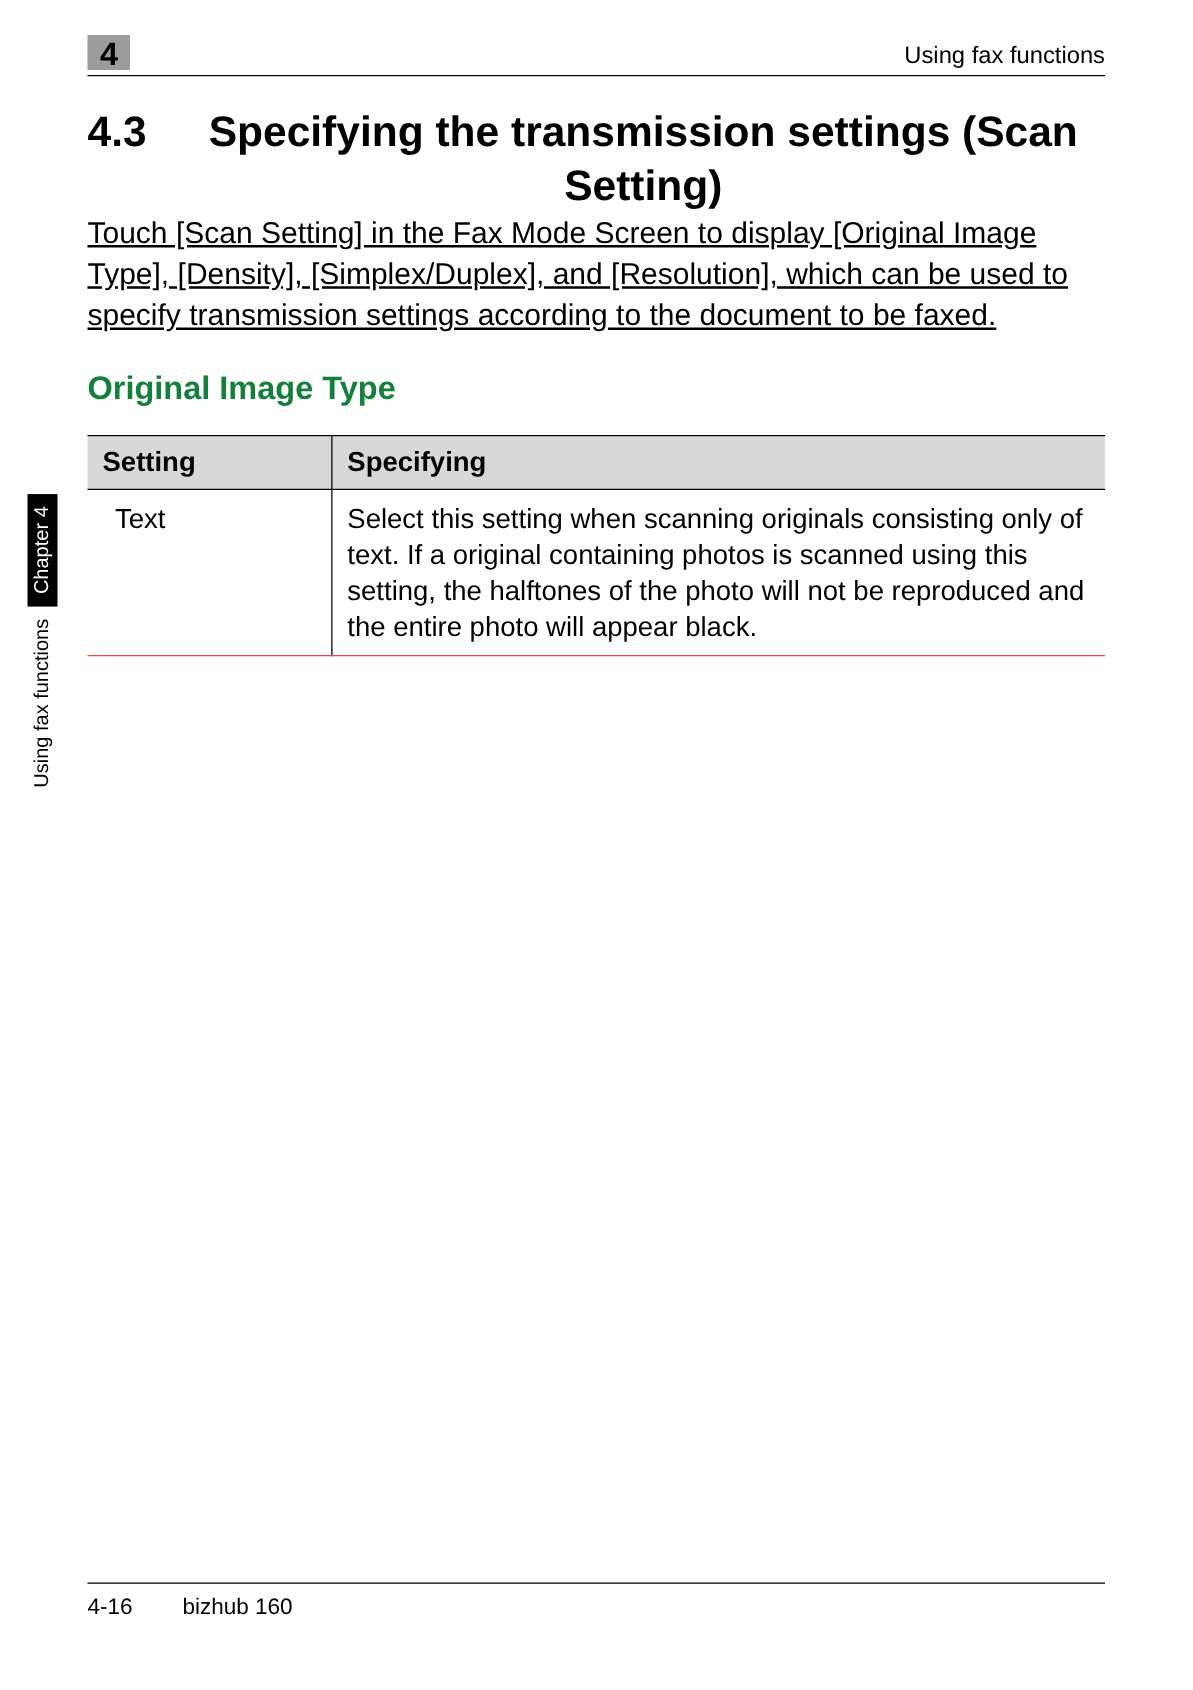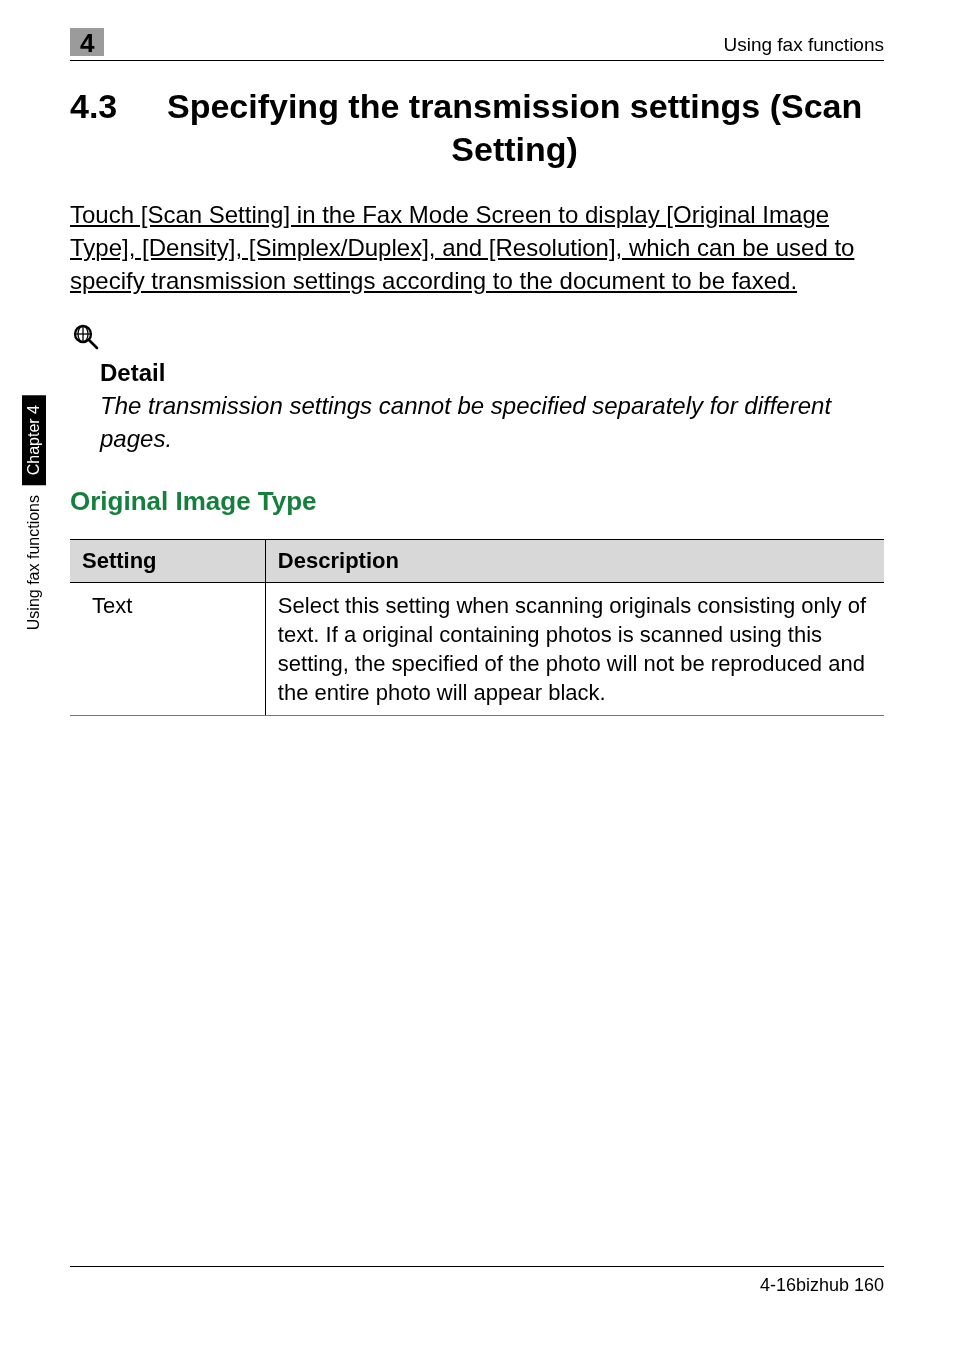--- a/index.html
+++ b/index.html
@@ -35,21 +35,20 @@
       padding: 2px 10px 0 10px;
       line-height: 1;
     }
     .header-title {
       font-size: 19px;
       color: #000;
     }
     .section-heading {
       display: flex;
       gap: 28px;
-      margin-bottom: 28px;
     }
     .section-num {
       font-size: 34px;
       font-weight: bold;
       color: #000;
       line-height: 1.25;
     }
     .section-title {
       font-size: 34px;
       font-weight: bold;
@@ -147,23 +146,24 @@
       text-align: center;
     }
     .footer {
       position: absolute;
       bottom: 56px;
       left: 70px;
       right: 70px;
       border-top: 1.5px solid #000;
       padding-top: 8px;
       display: flex;
-      justify-content: flex-end;
+      justify-content: flex-start;
       font-size: 18px;
       color: #000;
+      gap: 40px;
     }
   </style>
 </head>
 <body>
 
 <div class="side-tab">
   <div class="side-tab-chapter">Chapter 4</div>
   <div class="side-tab-label">Using fax functions</div>
 </div>
 
@@ -174,48 +174,35 @@
     <div class="header-title">Using fax functions</div>
   </div>
 
   <div class="section-heading">
     <div class="section-num">4.3</div>
     <div class="section-title">Specifying the transmission settings (Scan Setting)</div>
   </div>
 
   <p class="body-text">Touch [Scan Setting] in the Fax Mode Screen to display [Original Image Type], [Density], [Simplex/Duplex], and [Resolution], which can be used to specify transmission settings according to the document to be faxed.</p>
 
-  <div class="detail-block">
-    <div class="magnify-icon">
-      <svg width="28" height="28" viewBox="0 0 28 28">
-        <circle cx="11" cy="11" r="8" fill="none" stroke="#000" stroke-width="2.3"></circle>
-        <ellipse cx="11" cy="11" rx="5" ry="8" fill="none" stroke="#000" stroke-width="1.3"></ellipse>
-        <line x1="11" y1="3" x2="11" y2="19" stroke="#000" stroke-width="1.3"></line>
-        <line x1="3" y1="11" x2="19" y2="11" stroke="#000" stroke-width="1.3"></line>
-        <line x1="17" y1="17" x2="25" y2="25" stroke="#000" stroke-width="2.6" stroke-linecap="round"></line>
-      </svg>
-    </div>
-    <div class="detail-label">Detail</div>
-    <div class="detail-text">The transmission settings cannot be specified separately for different pages.</div>
-  </div>
 
   <div class="subsection-heading">Original Image Type</div>
 
 
   <table class="settings-table">
     <thead>
       <tr>
         <th class="col-setting">Setting</th>
-        <th>Description</th>
+        <th>Specifying</th>
       </tr>
     </thead>
     <tbody>
       <tr>
         <td class="col-setting">Text</td>
-        <td>Select this setting when scanning originals consisting only of text. If a original containing photos is scanned using this setting, the specified of the photo will not be reproduced and the entire photo will appear black.</td>
+        <td>Select this setting when scanning originals consisting only of text. If a original containing photos is scanned using this setting, the halftones of the photo will not be reproduced and the entire photo will appear black.</td>
       </tr>
     </tbody>
   </table>
 
   <div class="footer">
     <span>4-16</span>
     <span>bizhub 160</span>
   </div>
 
 </div>

